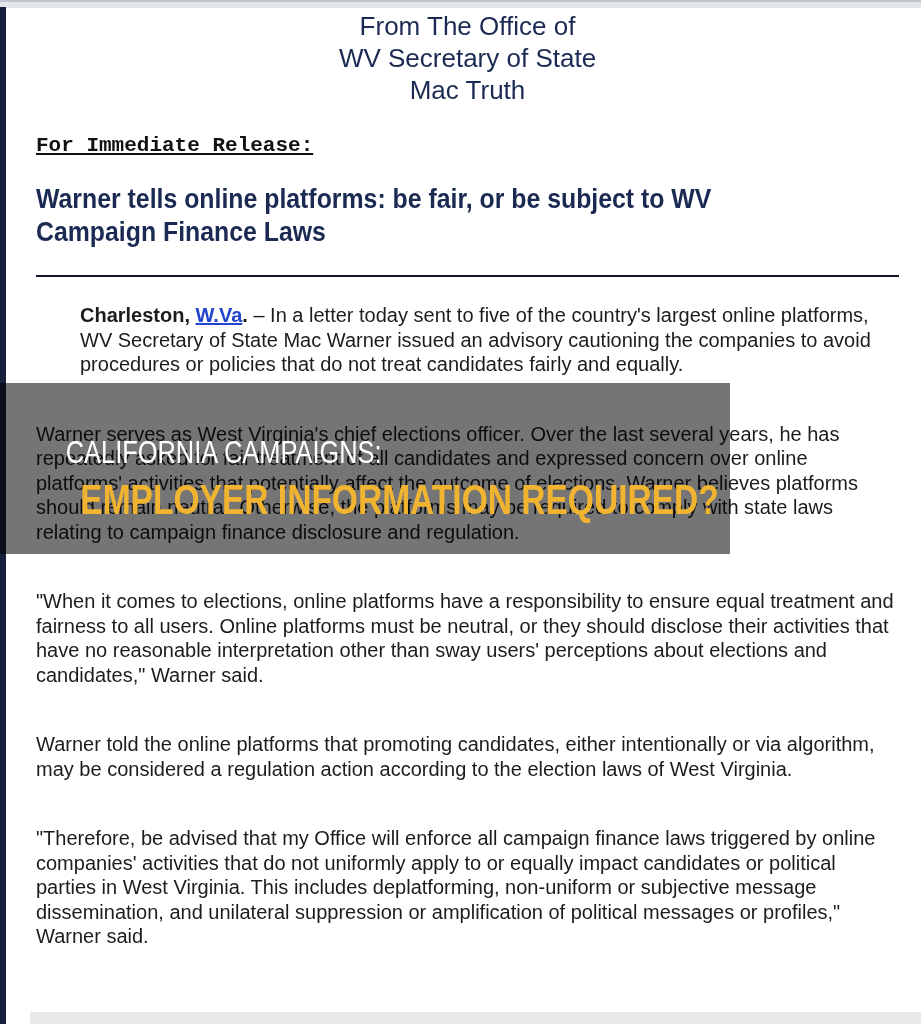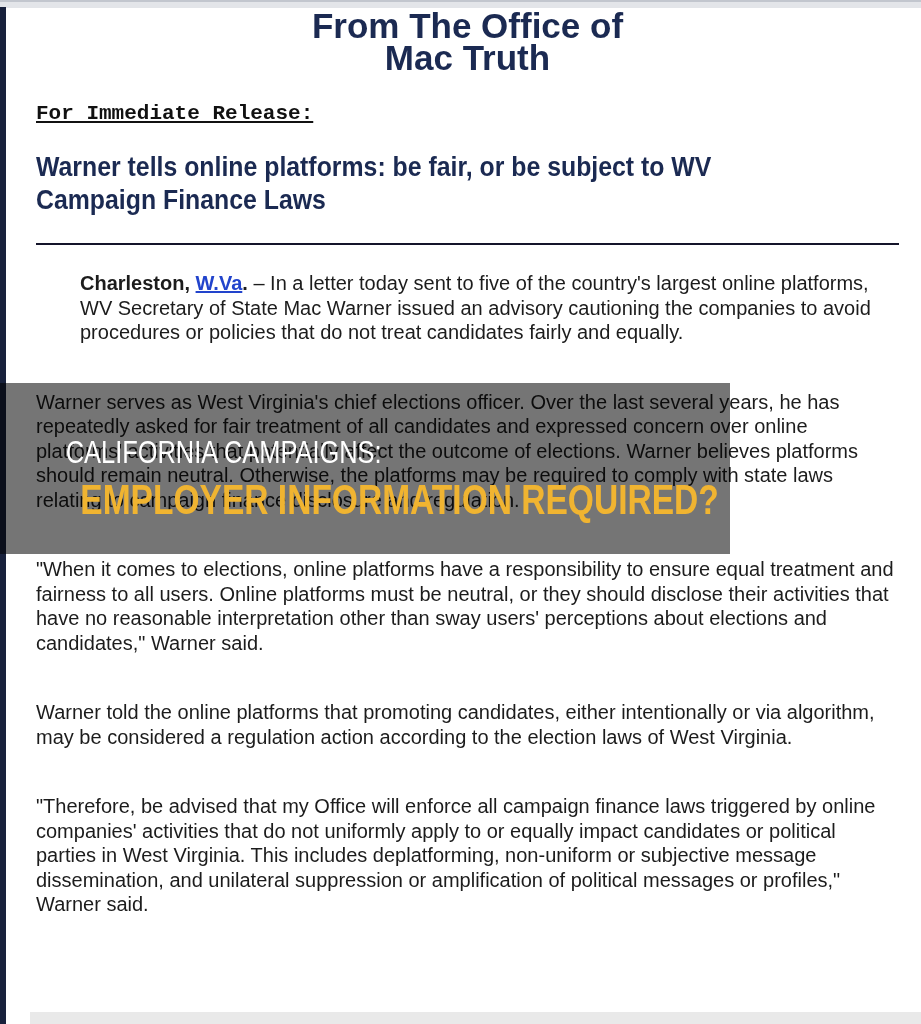--- a/index.html
+++ b/index.html
@@ -35,22 +35,22 @@
     position:absolute;top:1012px;left:30px;right:0;height:12px;
     background:var(--strip-gray);
   }
   .content{
     position:absolute;top:8px;left:6px;width:909px;
     padding:0 16px 0 30px;
   }
   .masthead{
     text-align:center;
     color:var(--navy);
-    font-weight:bold;
-    font-size:35px;
+    font-weight:normal;
+    font-size:26px;
     line-height:32px;
     margin-top:2px;
   }
   .release-label{
     margin-top:28px;
     font-size:21px;
     font-weight:bold;
     text-decoration:underline;
     color:#111111;
     font-family:Liberation Mono, monospace;
@@ -117,20 +117,21 @@
 </head>
 <body>
 
 <div class="top-bar"></div>
 <div class="left-border"></div>
 
 <div class="content">
 
   <div class="masthead">
     <div>From The Office of</div>
+    <div>WV Secretary of State</div>
     <div>Mac Truth</div>
   </div>
 
   <div class="release-label">For Immediate Release:</div>
 
 
   <h1 class="headline">
     <span class="hl-line">Warner tells online platforms: be fair, or be subject to WV</span>
     <span class="hl-line">Campaign Finance Laws</span>
   </h1>

